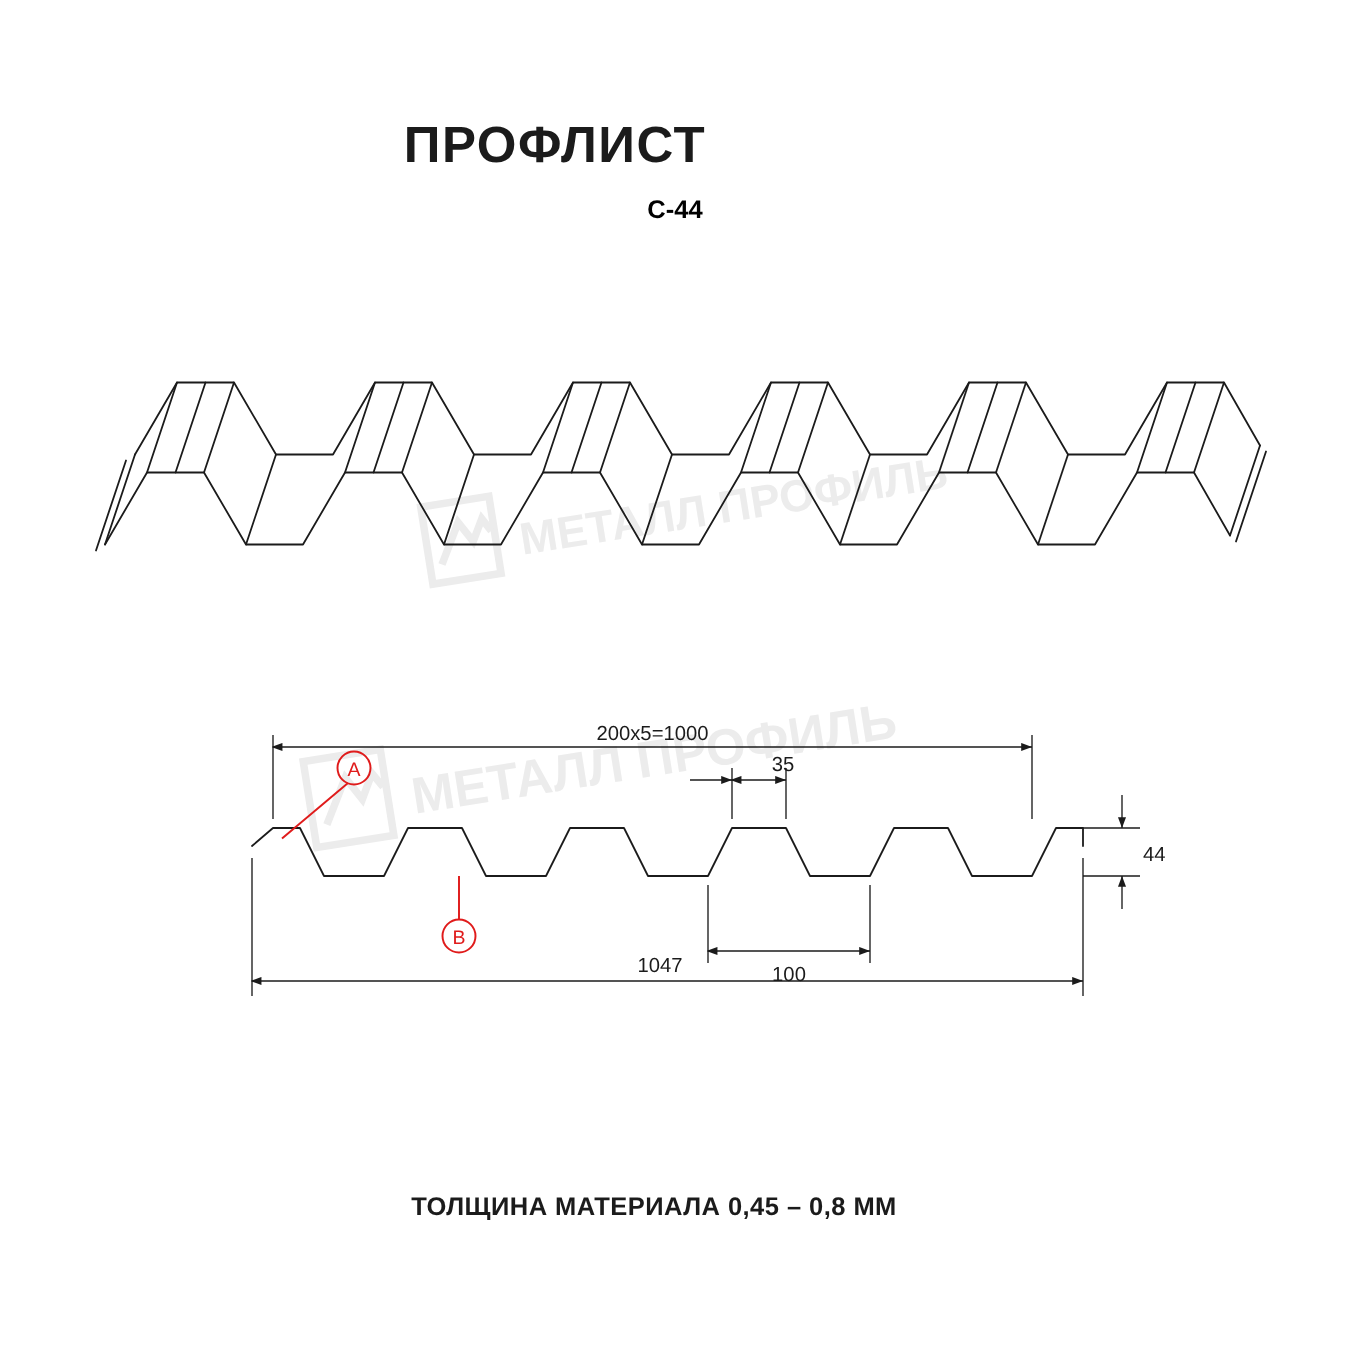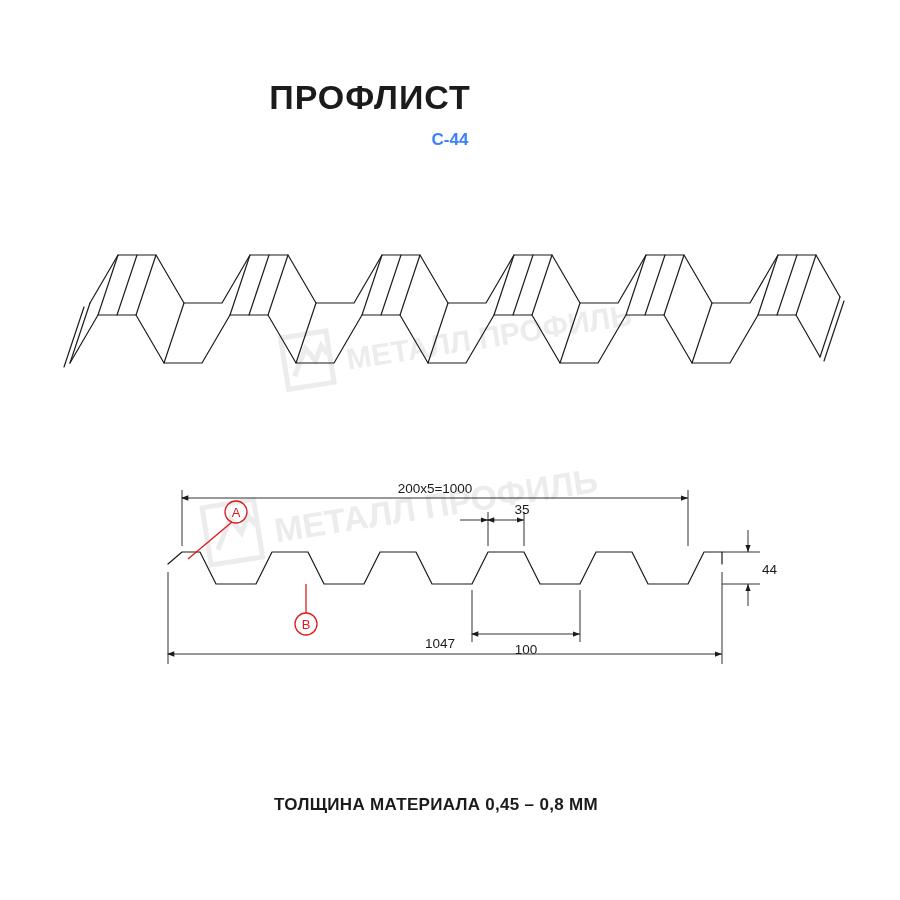--- a/index.html
+++ b/index.html
@@ -31,21 +31,21 @@
     color: #1b1b1b;
   }
   .subtitle {
     position: absolute;
     top: 130px;
     left: 0;
     width: 900px;
     text-align: center;
     font-size: 17px;
     font-weight: bold;
-    color: #3b82f6;
+    color: #000000;
   }
   .footer-note {
     position: absolute;
     top: 795px;
     left: 0;
     width: 872px;
     text-align: center;
     font-size: 17px;
     font-weight: bold;
     letter-spacing: 0.3px;

